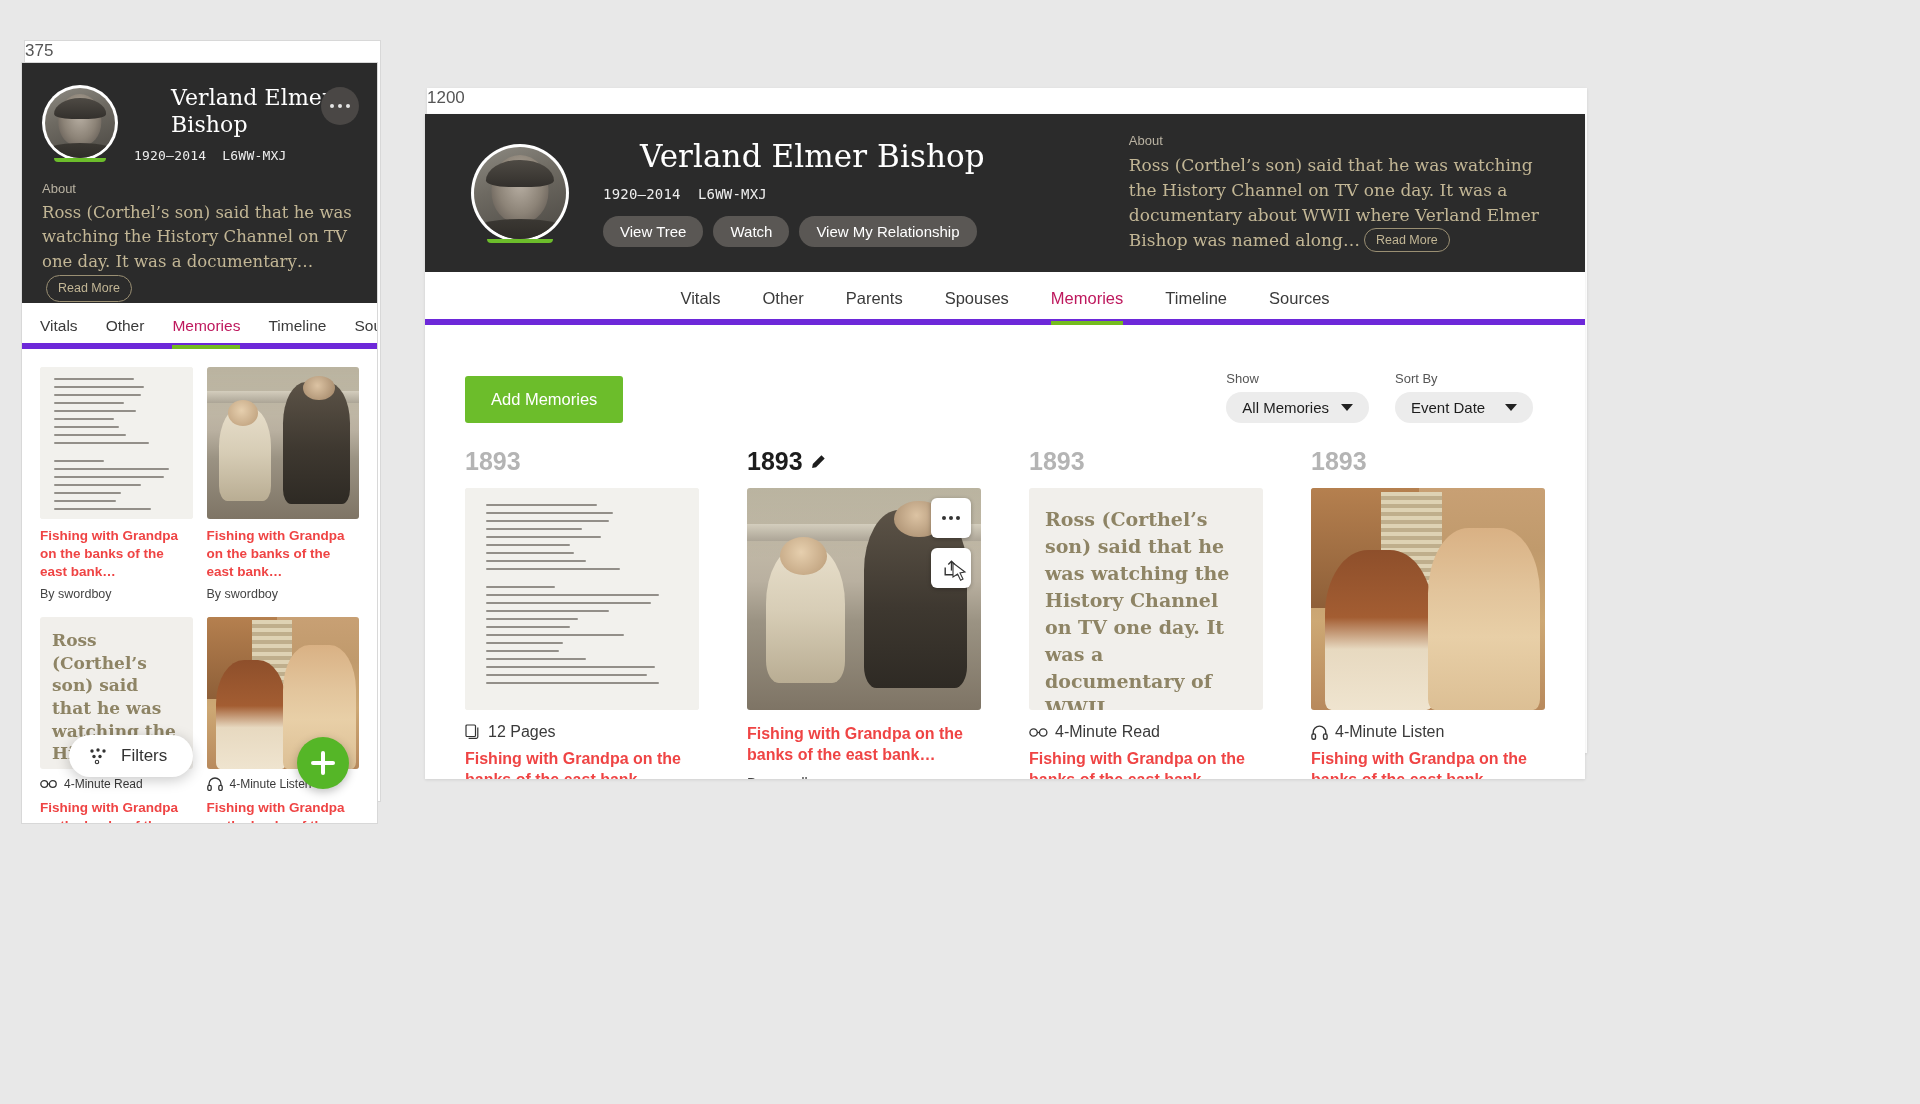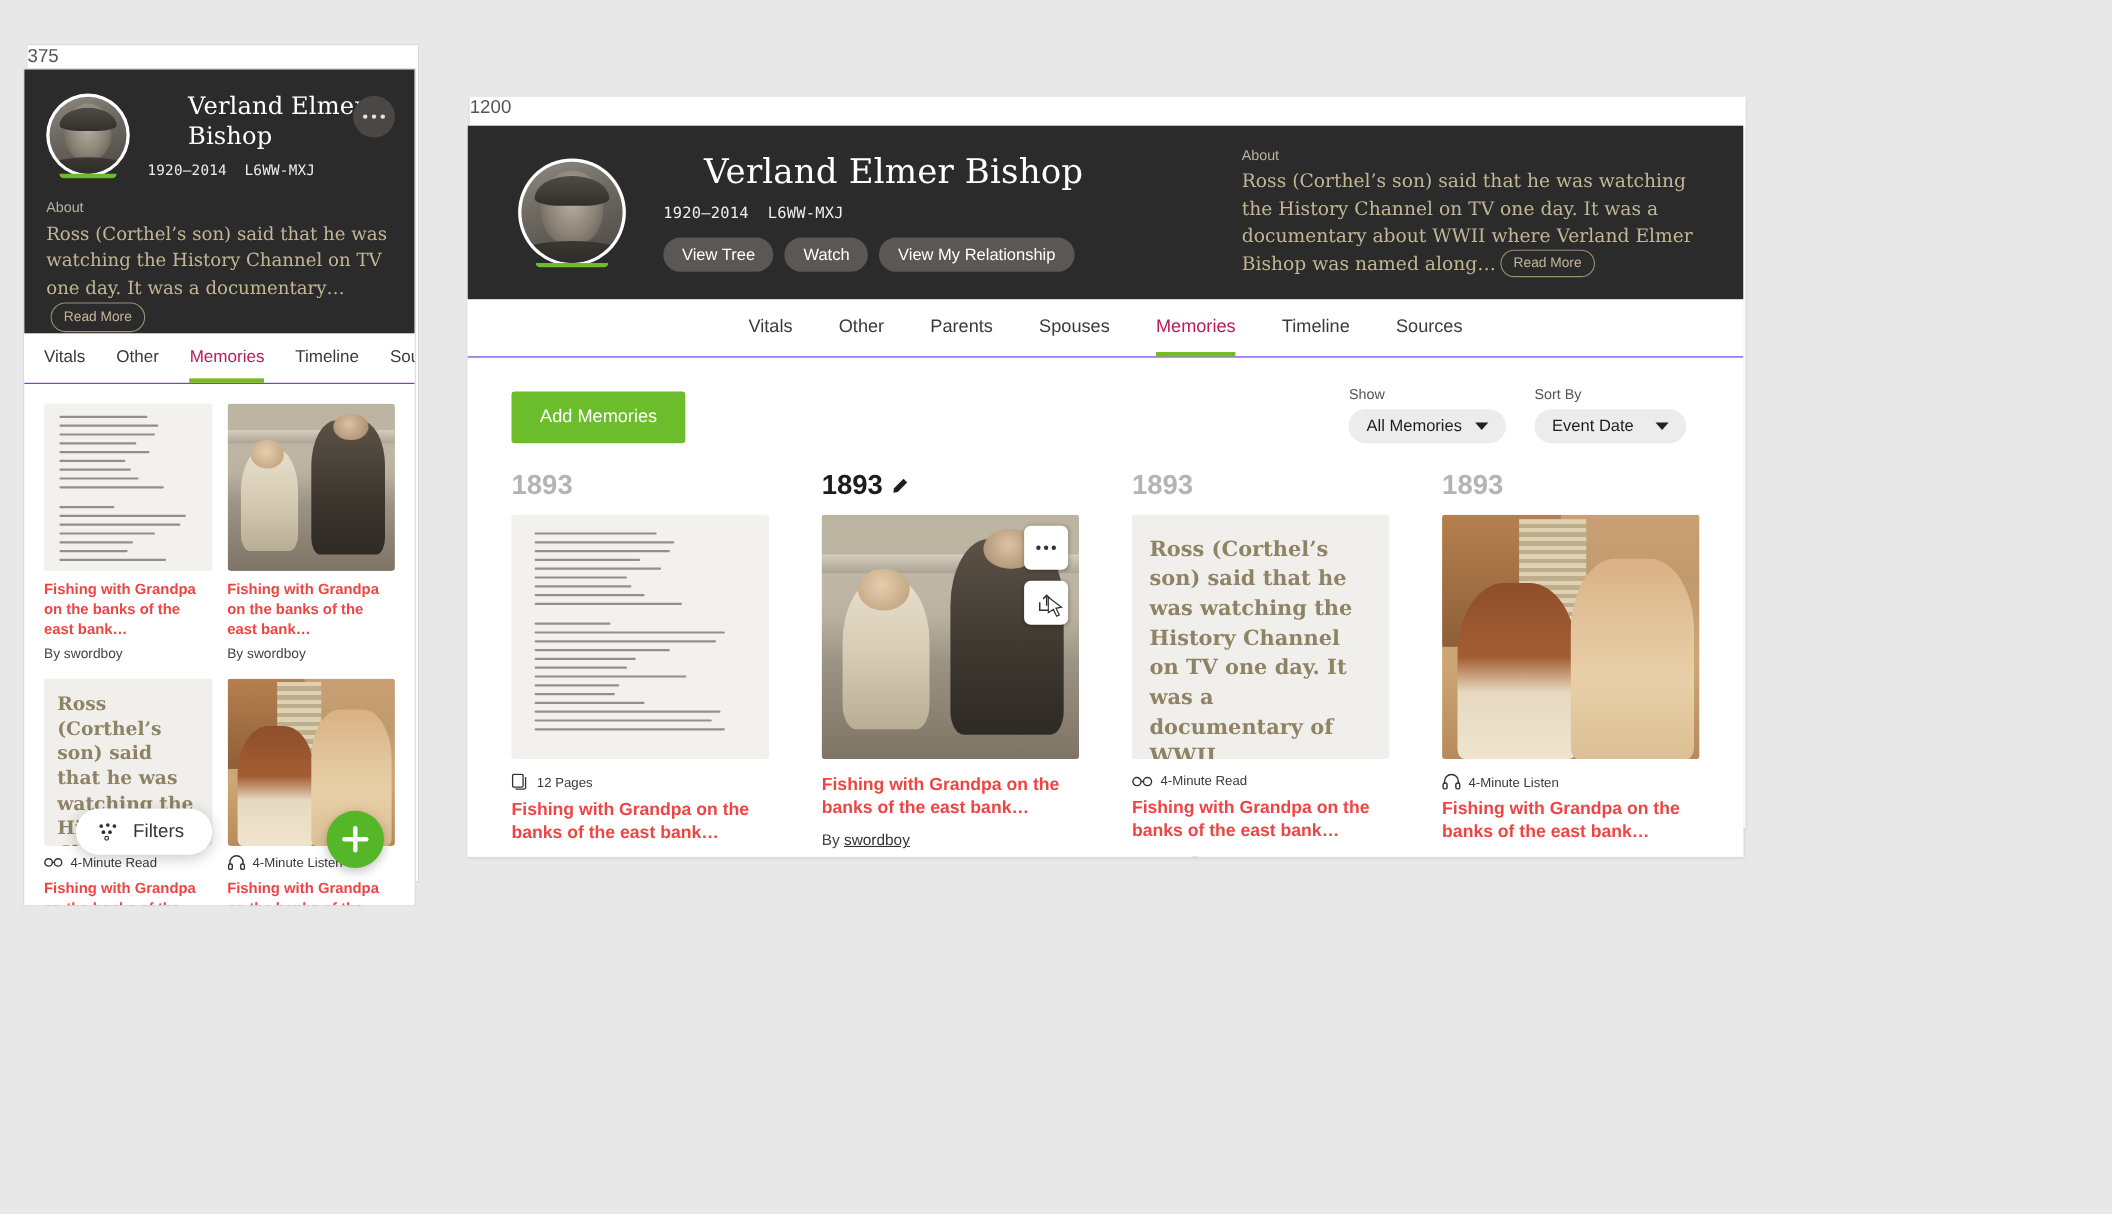--- a/index.html
+++ b/index.html
@@ -102,23 +102,23 @@
     border: none;
     border-radius: 16px;
     font-family: "Liberation Sans", sans-serif;
     cursor: pointer;
     white-space: nowrap;
   }
 
   
   .tabbar {
     background: #fff;
-    border-bottom: 1px solid #6d28d9;
+    border-bottom: 6px solid #6d28d9;
     display: flex;
-    align-items: flex-end;
+    align-items: flex-start;
   }
   .tab {
     color: #3a3a3a;
     font-family: "Liberation Sans", sans-serif;
     cursor: pointer;
     position: relative;
     white-space: nowrap;
   }
   .tab.active { color: #be185d; }
   .tab.active::after {
@@ -360,21 +360,21 @@
   .add-memories {
     background: #6cbd2b;
     color: #fff;
     border: none;
     border-radius: 3px;
     font-size: 16.5px;
     padding: 14px 26px;
     cursor: pointer;
     font-family: "Liberation Sans", sans-serif;
   }
-  .selects { display: flex; gap: 26px; }
+  .selects { display: flex; gap: 26px; margin-top: 20px; }
   .select-group { display: flex; flex-direction: column; gap: 6px; }
   .select-label { font-size: 13px; color: #555; font-family: "Liberation Sans", sans-serif; }
   .select-box {
     background: #ececec;
     border-radius: 16px;
     padding: 7px 16px;
     font-size: 15px;
     color: #1d1d1d;
     display: flex; align-items: center; gap: 12px;
     cursor: pointer;
@@ -401,21 +401,21 @@
     font-size: 25px;
     font-weight: bold;
     color: #b4b4b4;
     margin-bottom: 12px;
     display: flex; align-items: center; gap: 7px;
     font-family: "Liberation Sans", sans-serif;
   }
   .year.current { color: #1d1d1d; }
   .desktop .thumb { height: 222px; }
   .desktop .story-card { height: 222px; border-radius: 3px; padding: 18px 16px; font-size: 19px; line-height: 1.42; }
-  .desktop .meta-row { font-size: 12px; margin-top: 13px; }
+  .desktop .meta-row { font-size: 16px; margin-top: 13px; }
   .desktop .card-title { font-size: 16px; line-height: 1.32; margin-top: 7px; }
   .desktop .card-author { font-size: 14px; margin-top: 10px; }
 
   .card-wrap { position: relative; }
   .hover-actions {
     position: absolute; right: 10px; top: 10px;
     display: flex; flex-direction: column; gap: 10px;
     z-index: 5;
   }
   .hover-btn {

